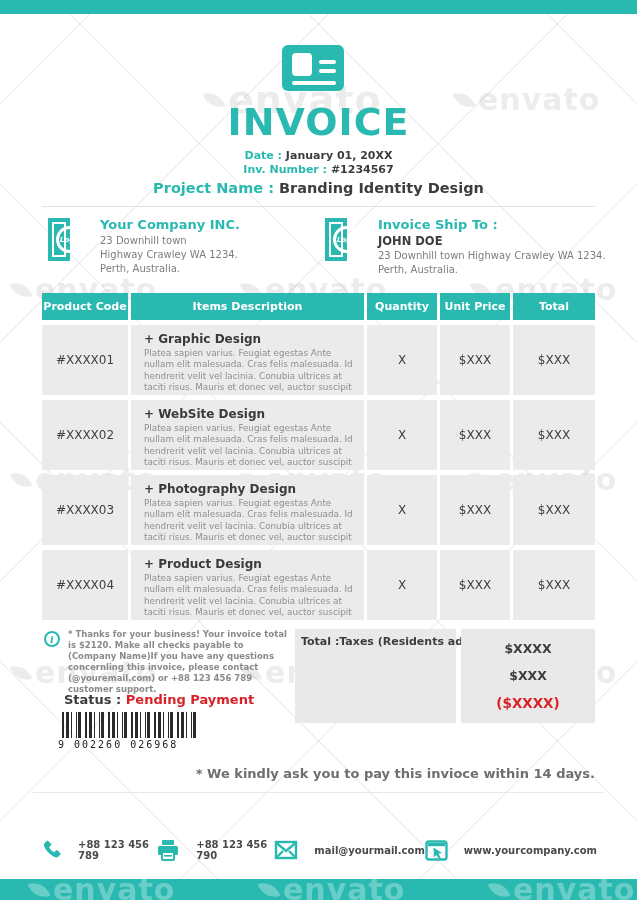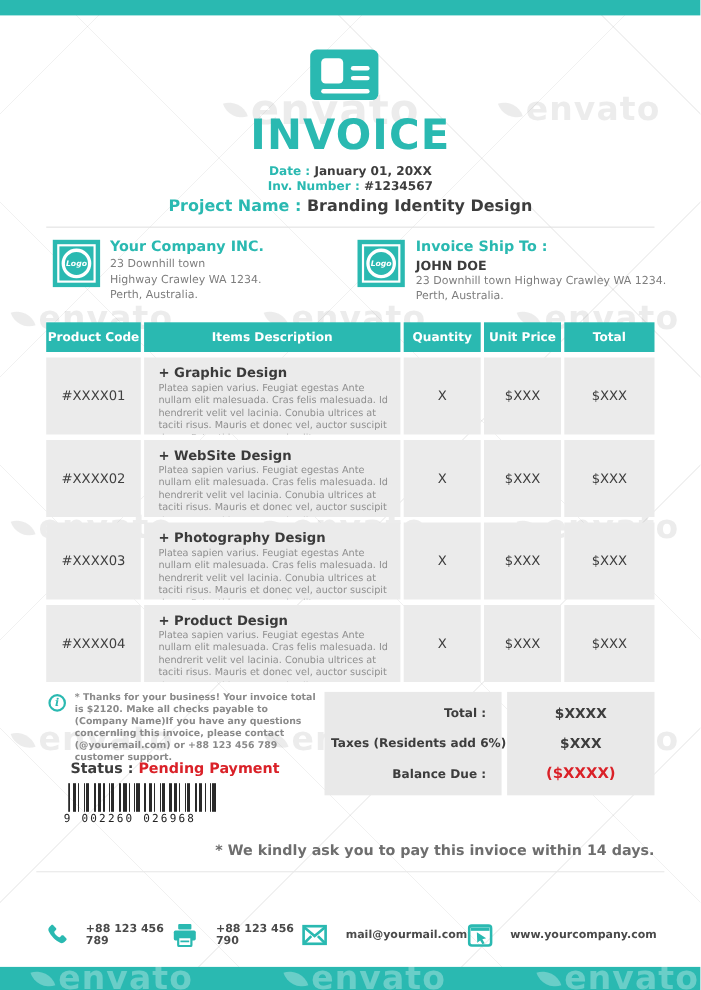--- a/index.html
+++ b/index.html
@@ -44,21 +44,21 @@
   .meta-line .val { color:#3d3d3d; }
   .date-line  { top:149px; }
   .inv-line   { top:163px; }
   .project-line { position:absolute; top:180px; width:637px; text-align:center; font-size:14.5px; font-weight:bold; }
   .project-line .lab { color:var(--teal); }
 
   .divider1 { position:absolute; left:42px; top:206px; width:553px; height:1px; background:#e2e2e2; }
   .divider2 { position:absolute; left:33px; top:792px; width:571px; height:1px; background:#e8e8e8; }
 
   
-  .logo-box { position:absolute; width:43px; height:43px; background:var(--teal); }
+  .logo-box { position:absolute; width:22px; height:43px; background:var(--teal); }
   .logo-box .inner  { position:absolute; inset:4px; border:2px solid #fff; }
   .logo-box .circle { position:absolute; left:8px; top:8px; width:27px; height:27px;
                       border:3px solid #fff; border-radius:50%; display:flex;
                       align-items:center; justify-content:center;
                       color:#fff; font-size:7px; font-style:italic; font-weight:bold; }
   .addr { font-size:10px; color:#7d7d7d; line-height:1.42; }
   .blk-title { font-size:13px; font-weight:bold; color:var(--teal); margin-bottom:2px; }
   .company-block { position:absolute; left:100px; top:217px; }
   .shipto-block  { position:absolute; left:378px; top:217px; white-space:nowrap; }
   .shipto-block .person { font-size:11.5px; font-weight:bold; color:#3d3d3d; margin-bottom:1px; }
@@ -94,21 +94,21 @@
       #2a2a2a 0 2px, transparent 2px 4px,
       #2a2a2a 4px 7px, transparent 7px 9px,
       #2a2a2a 9px 10px, transparent 10px 14px,
       #2a2a2a 14px 15px, transparent 15px 16px,
       #2a2a2a 16px 19px, transparent 19px 23px); }
   .barcode-digits { position:absolute; left:58px; top:739px; font-family:"DejaVu Sans Mono","Liberation Mono",monospace;
                     font-size:10px; color:#222; letter-spacing:2px; }
 
   
   .totals-labels { position:absolute; left:295px; top:629px; width:161px; height:94px;
-                   background:#e9e9e9; display:flex; flex-direction:column;
+                   background:#e9e9e9; display:flex; flex-direction:row;
                    justify-content:space-around; padding:6px 14px 6px 6px; }
   .totals-labels .tl { text-align:right; font-size:11px; font-weight:bold; color:#3d3d3d; white-space:nowrap; }
   .totals-values { position:absolute; left:461px; top:629px; width:134px; height:94px;
                    background:#e9e9e9; display:flex; flex-direction:column;
                    justify-content:space-around; padding:6px 16px; }
   .totals-values .tv { text-align:center; font-size:12.5px; font-weight:bold; color:#3d3d3d; }
   .totals-values .tv.red { color:var(--red); font-size:13.5px; }
 
   .pay-note { position:absolute; right:42px; top:766px; font-size:13px; font-weight:bold; color:#6e6e6e; }
 

